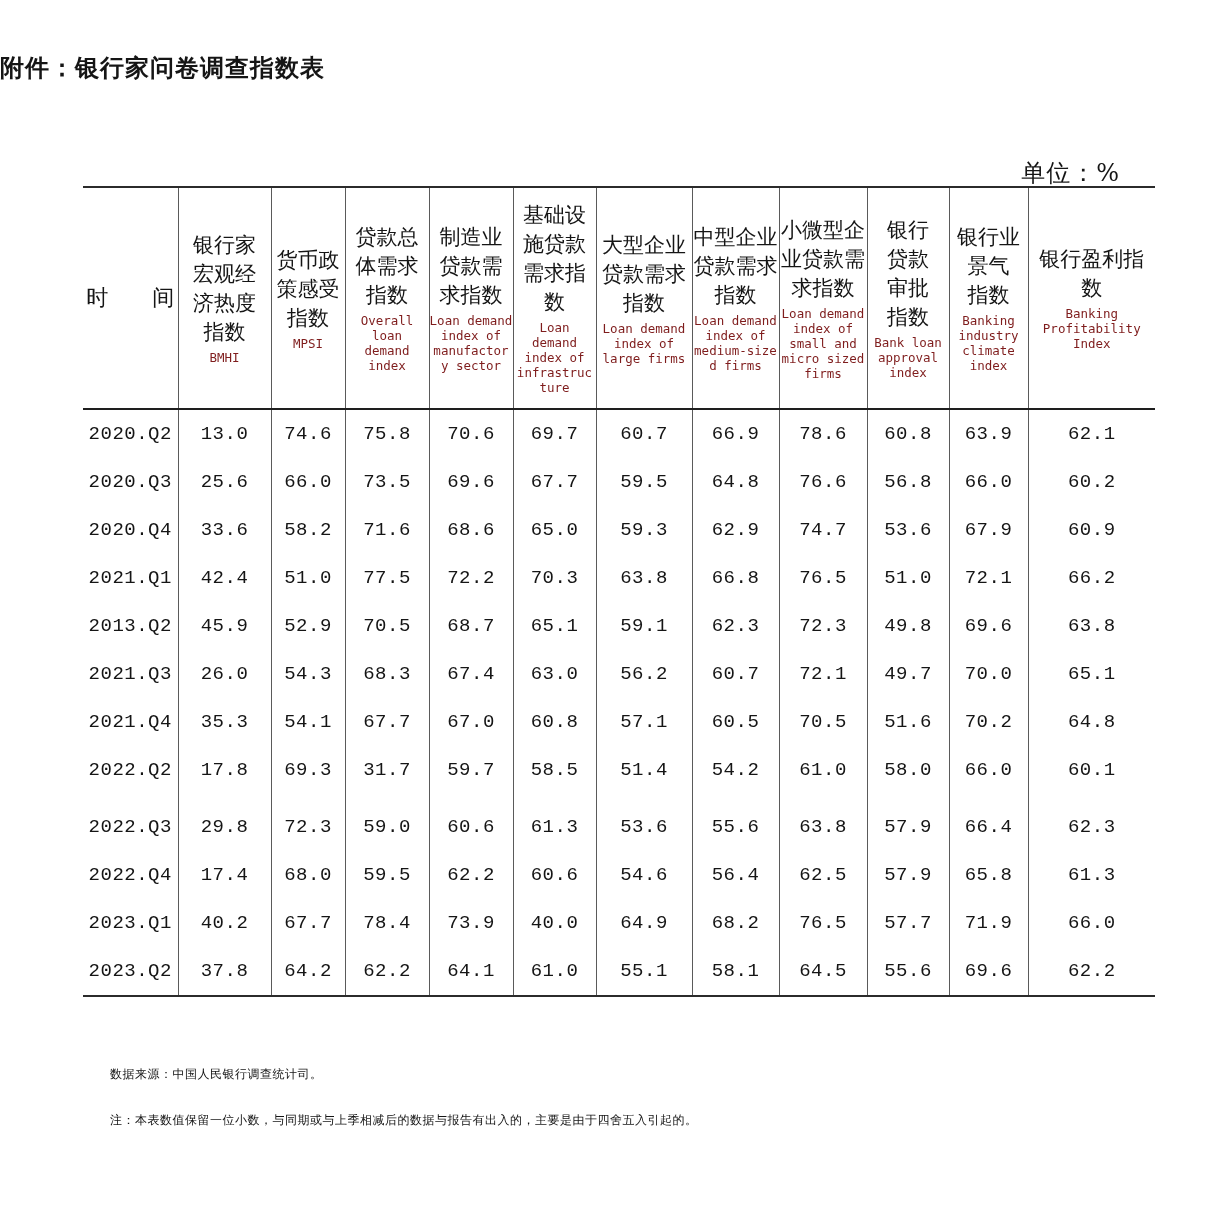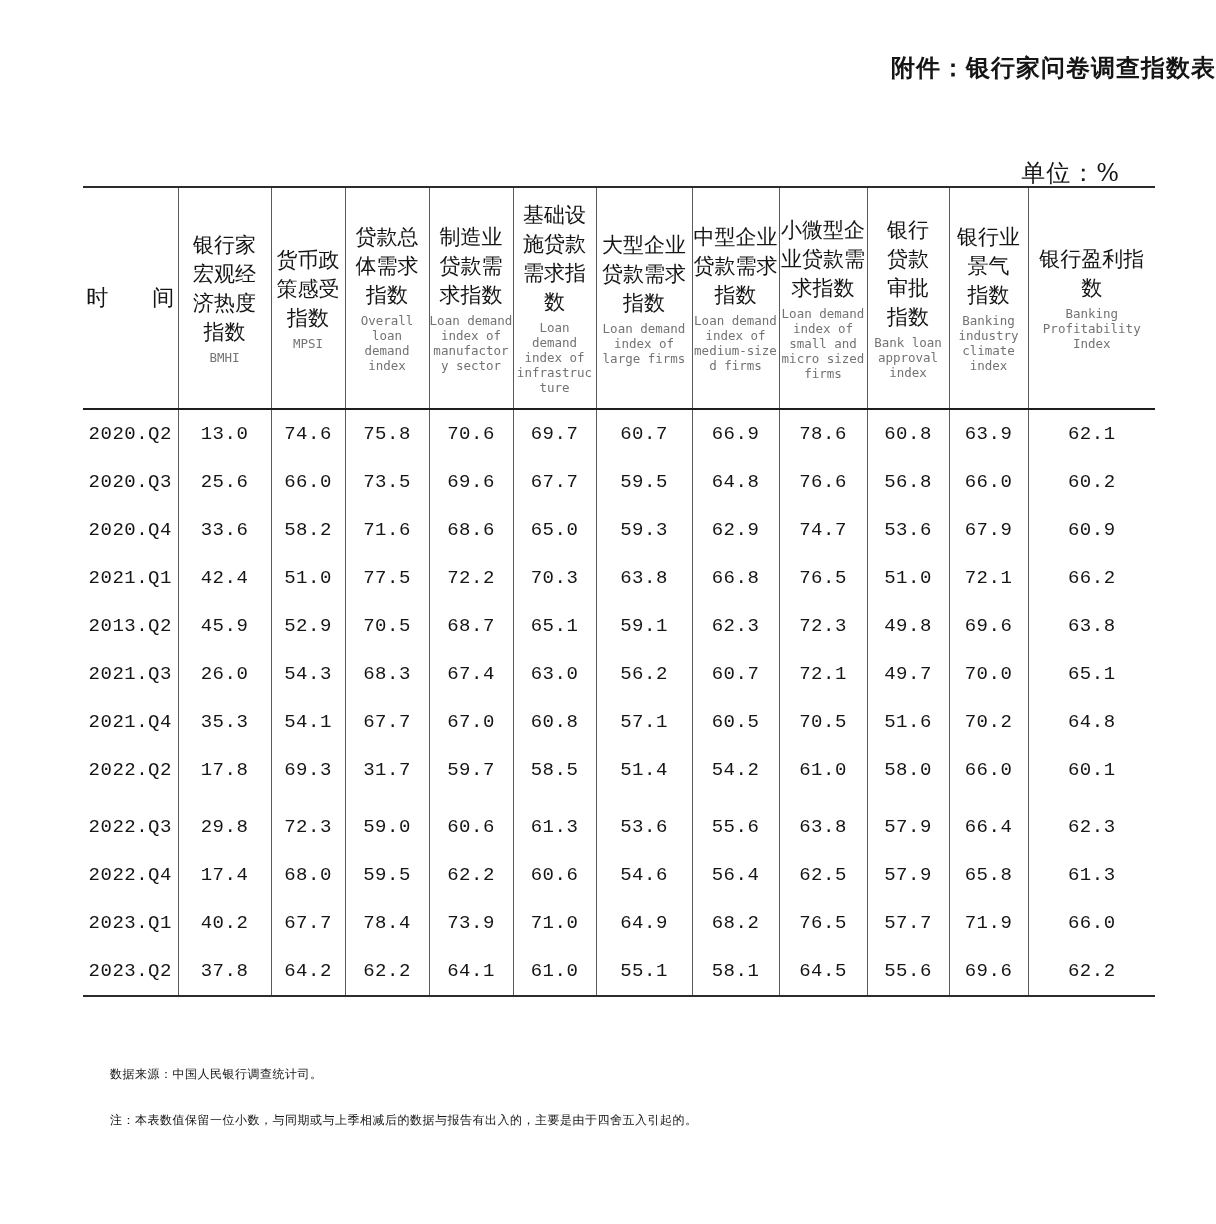--- a/index.html
+++ b/index.html
@@ -4,21 +4,21 @@
 <style>
   html,body{margin:0;padding:0;}
   body{
     width:1216px;height:1224px;position:relative;
     background:#ffffff;color:#151515;
     font-family:"DejaVu Serif", serif;
     overflow:hidden;
   }
   .page-title{
     position:absolute;top:52px;left:0;width:100%;
-    text-align:right;font-size:24px;font-weight:bold;letter-spacing:1px;
+    text-align:left;font-size:24px;font-weight:bold;letter-spacing:1px;
   }
   .unit-label{
     position:absolute;top:157px;right:96px;
     font-size:24px;font-weight:normal;letter-spacing:1px;
   }
   table.idx{
     position:absolute;left:83px;top:186px;width:1072px;
     border-collapse:collapse;table-layout:fixed;
     border-top:2px solid #2b2b2b;
     border-bottom:2px solid #2b2b2b;
@@ -27,21 +27,21 @@
     padding:0;border-left:1px solid #5a5a5a;
   }
   table.idx th:first-child, table.idx td:first-child{border-left:none;}
   thead th{
     height:220px;border-bottom:2px solid #1e1e1e;
     vertical-align:middle;text-align:center;font-weight:normal;
   }
   .th-zh{font-size:21px;line-height:29px;white-space:pre;}
   .th-en{
     font-family:"DejaVu Sans Mono", monospace;
-    font-size:12.5px;line-height:15px;white-space:pre;margin-top:3px;color:#737373;
+    font-size:12.5px;line-height:15px;white-space:pre;margin-top:3px;color:#7f1d1d;
   }
   .time-th{font-size:22px;white-space:pre;font-family:Liberation Mono, monospace;}
   tbody td{
     height:48px;text-align:center;vertical-align:middle;
     font-family:"Liberation Mono", monospace;
     font-size:19px;letter-spacing:0.5px;
   }
   tbody tr:nth-child(9) td{padding-top:9px;}
   .footnote{position:absolute;left:110px;font-size:12px;letter-spacing:0.5px;}
   .footnote.src{top:1066px;}
@@ -312,21 +312,21 @@
         <td>57.9</td>
         <td>65.8</td>
         <td>61.3</td>
       </tr>
       <tr>
     <td class="time-td">2023.Q1</td>
   <td>40.2</td>
         <td>67.7</td>
         <td>78.4</td>
         <td>73.9</td>
-        <td>71.0</td>
+        <td>40.0</td>
         <td>64.9</td>
         <td>68.2</td>
         <td>76.5</td>
         <td>57.7</td>
         <td>71.9</td>
         <td>66.0</td>
       </tr>
       <tr>
     <td class="time-td">2023.Q2</td>
   <td>37.8</td>

